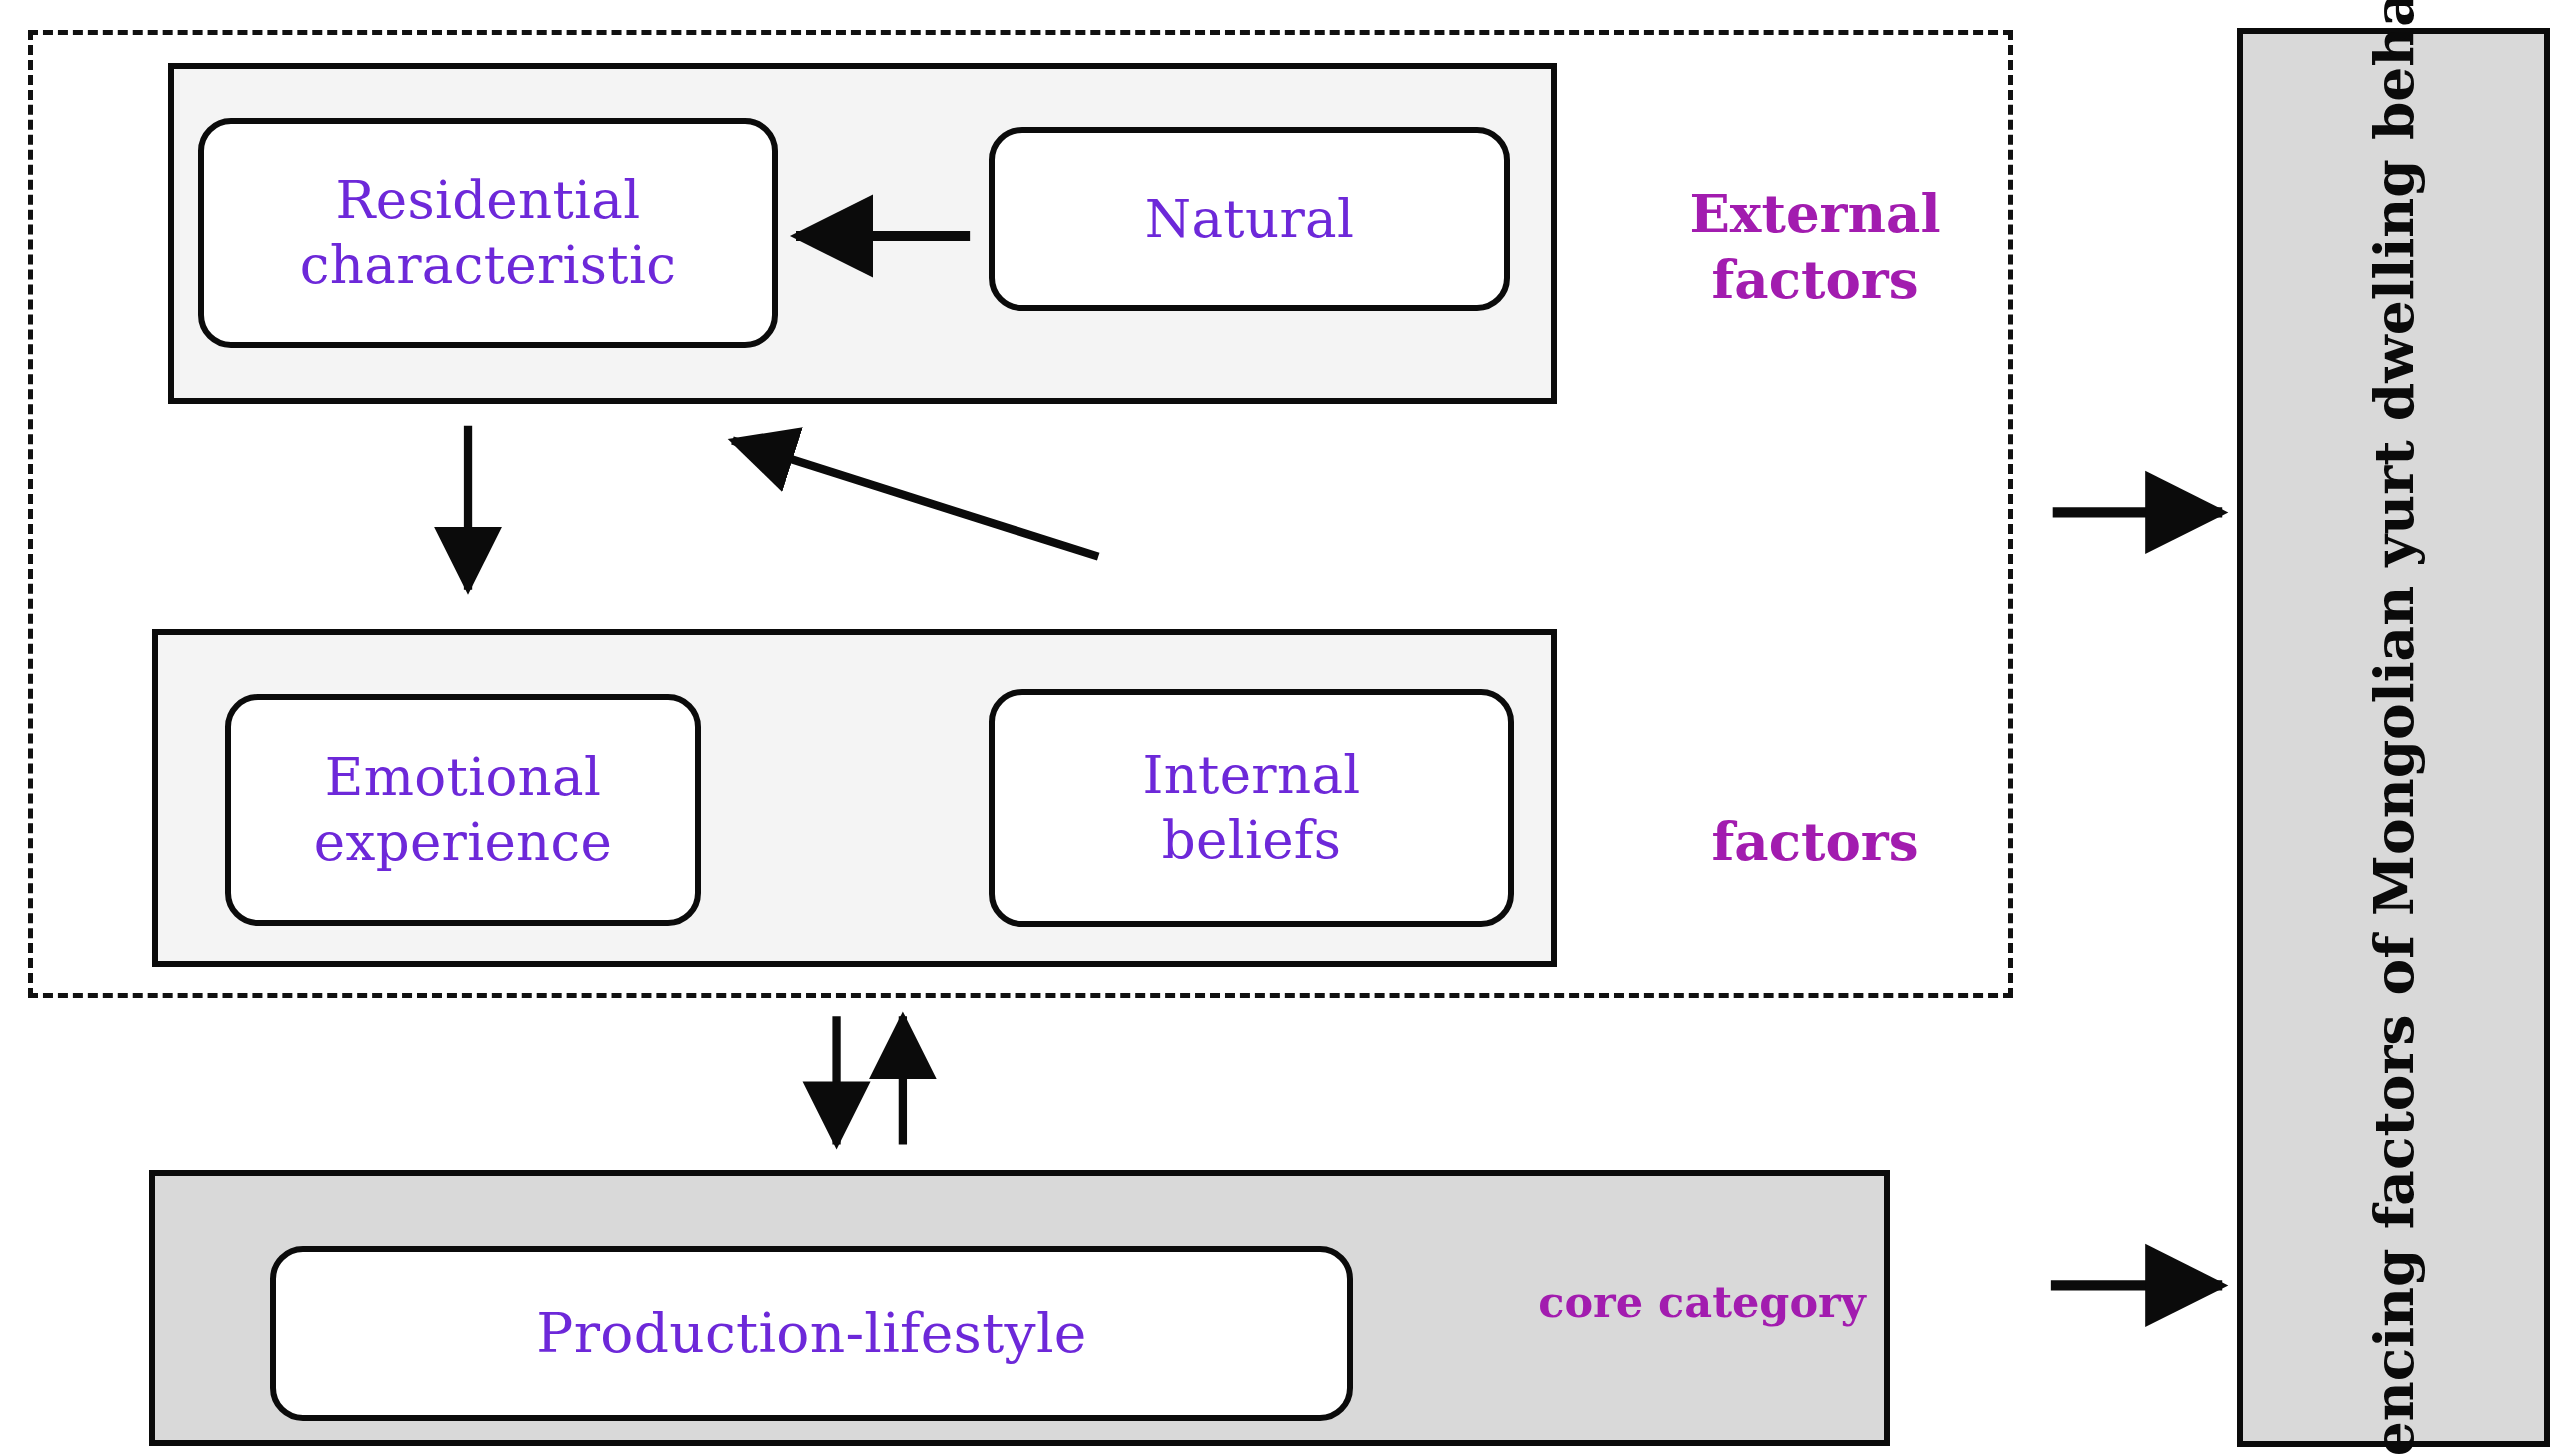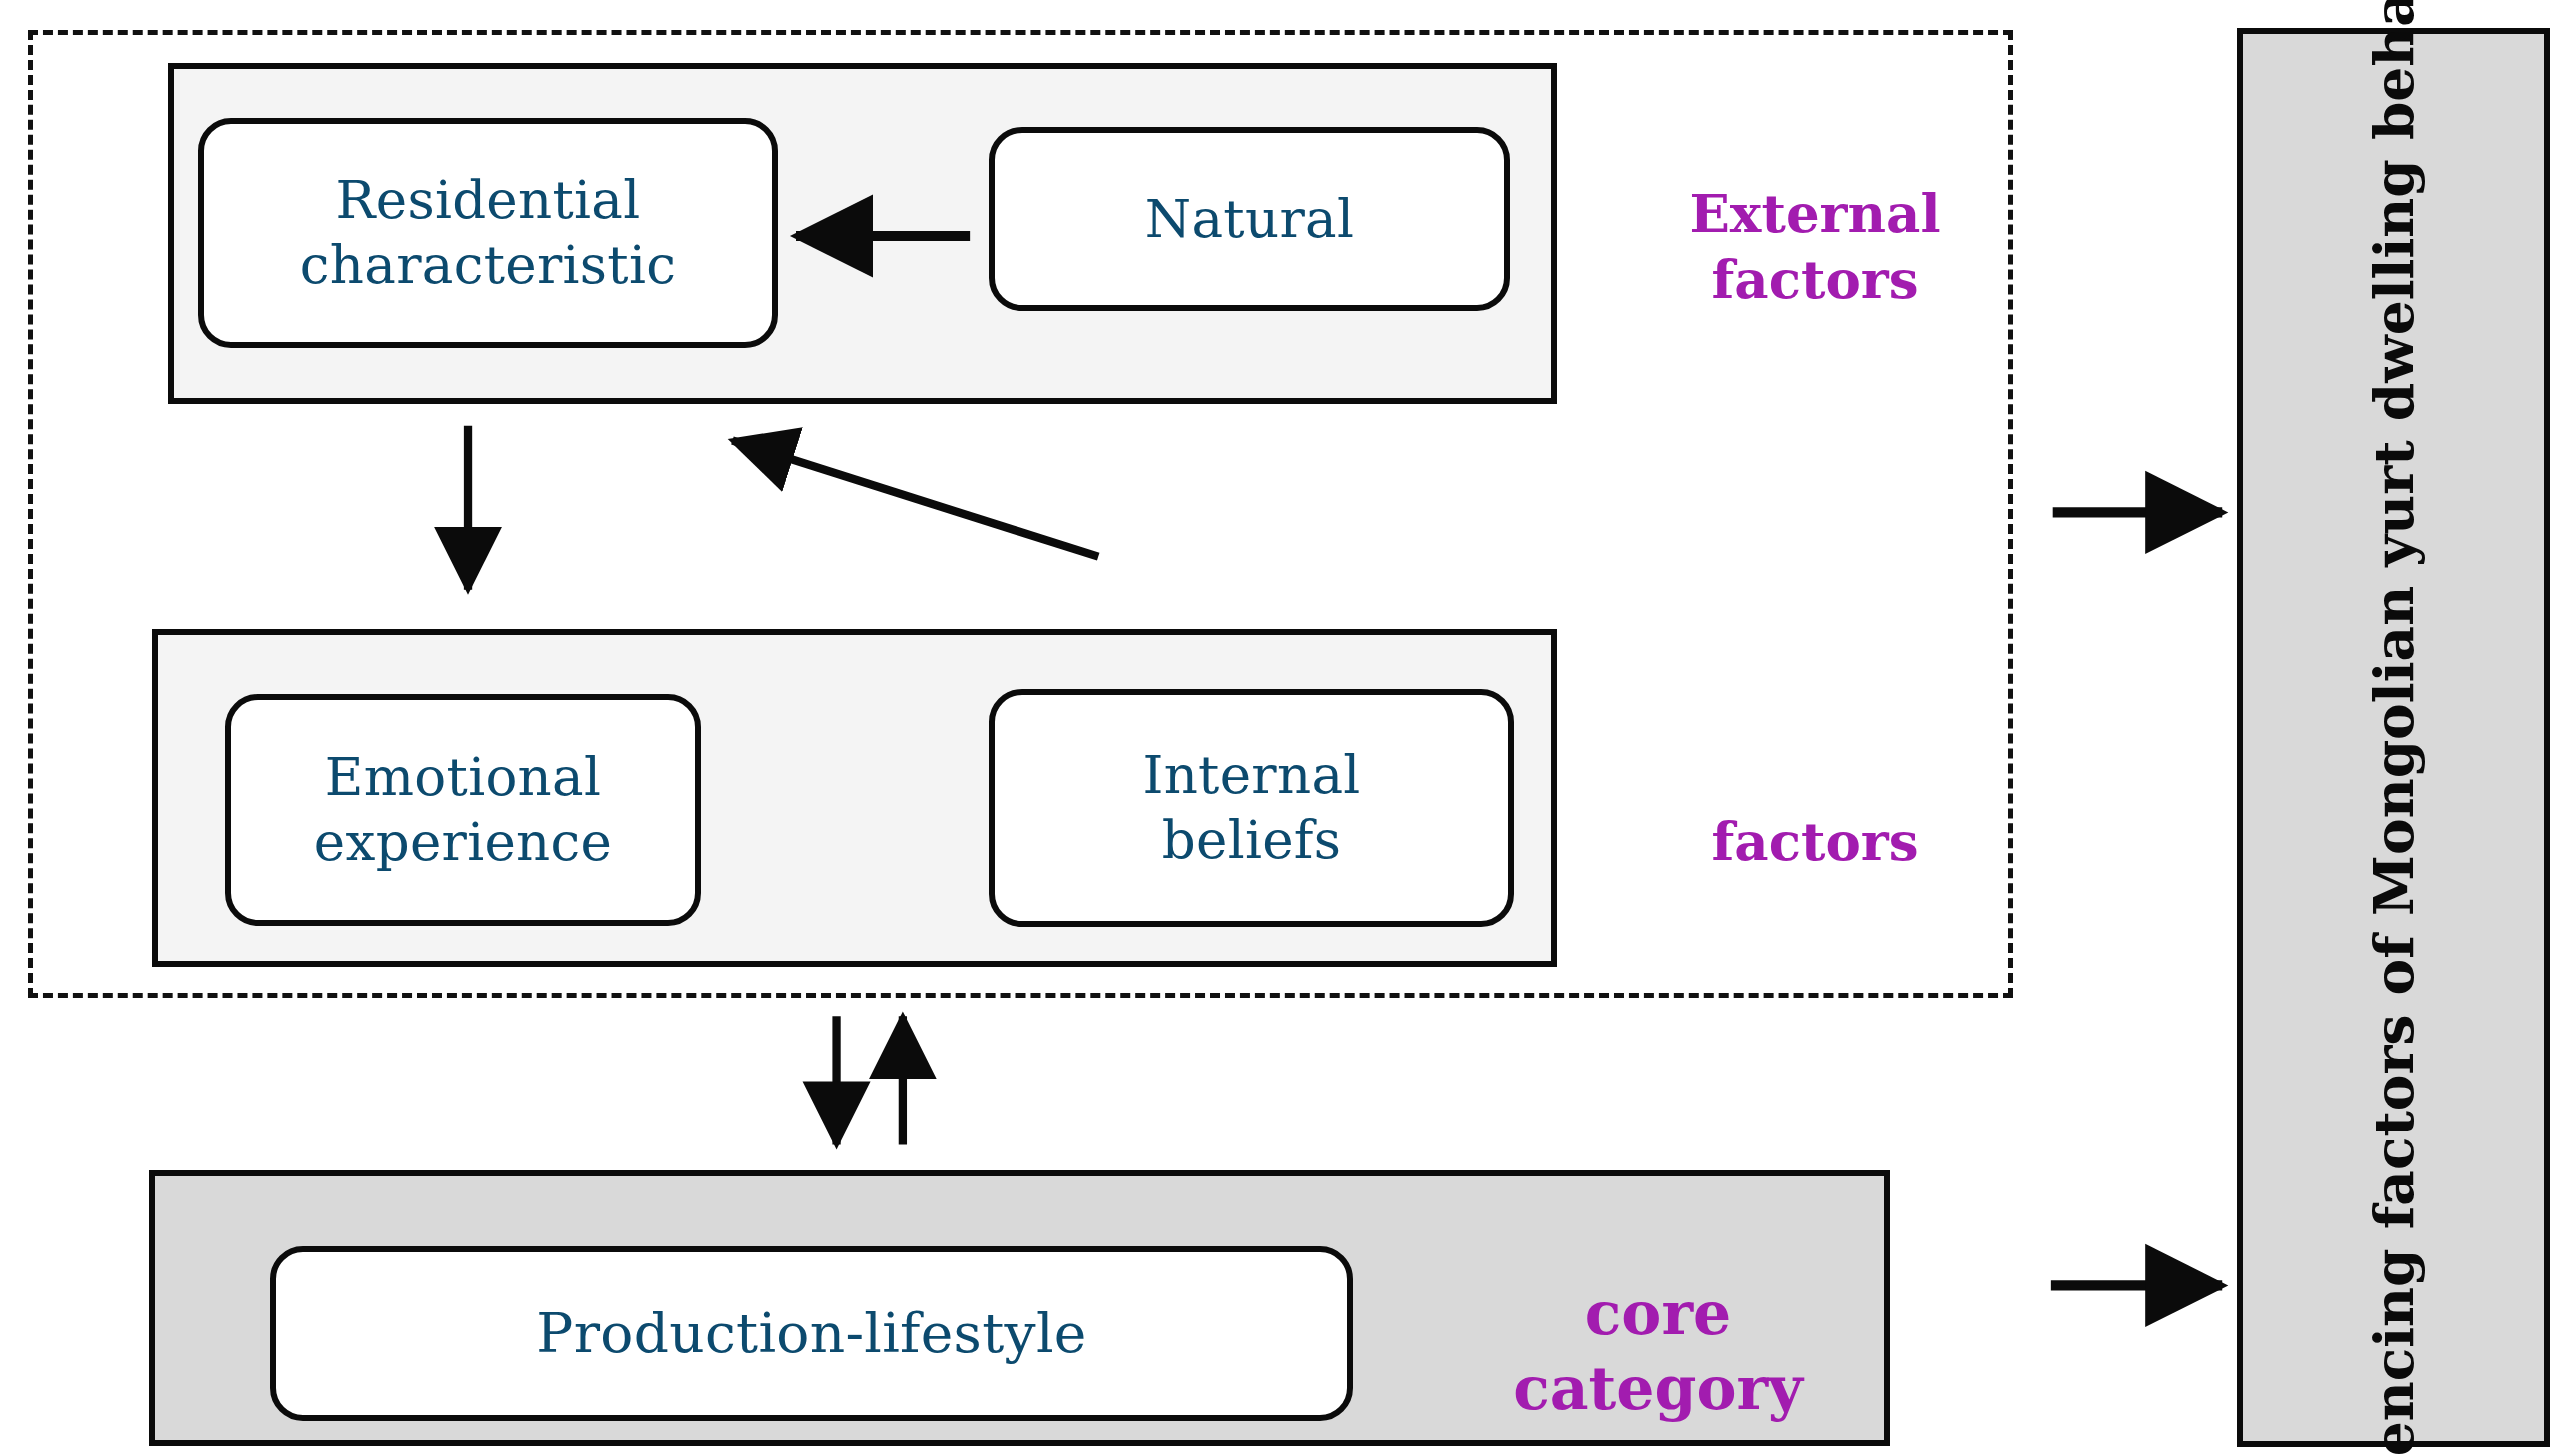--- a/index.html
+++ b/index.html
@@ -63,21 +63,21 @@
   .concept-box {
     position: absolute;
     background: #ffffff;
     border: 6.4px solid #0b0b0b;
     border-radius: 33px;
     box-sizing: border-box;
     display: flex;
     align-items: center;
     justify-content: center;
     text-align: center;
-    color: #0c4a6e;
+    color: #6d28d9;
     font-size: 53px;
     line-height: 1.22;
     letter-spacing: 0.3px;
   }
   #box-residential { left: 198px;  top: 118px;  width: 580px; height: 230px; }
   #box-natural     { left: 989px; top: 127px;  width: 521px; height: 184px; }
   #box-emotional   { left: 225px;  top: 694px;  width: 476px; height: 232px; }
   #box-cultural    { left: 989px; top: 689px;  width: 525px; height: 238px; }
   #box-production  {
     left: 270px; top: 1214px; width: 1083px; height: 175px;
@@ -89,21 +89,21 @@
   .side-label {
     position: absolute;
     font-weight: bold;
     color: #a21caf;
     text-align: center;
     font-size: 53px;
     line-height: 1.25;
   }
   #label-external { left: 1640px; top: 180px;  width: 350px; }
   #label-internal { left: 1640px; top: 742px;  width: 350px; }
-  #label-core     { left: 1446px; top: 1276px; width: 424px; font-size: 60px; }
+  #label-core     { left: 1490px; top: 1276px; width: 424px; font-size: 43px; }
 
   
   #outcome-panel {
     position: absolute;
     left: 2237px;
     top: 28px;
     width: 313px;
     height: 1419px;
     background: #d9d9d9;
     border: 6.4px solid #0b0b0b;

